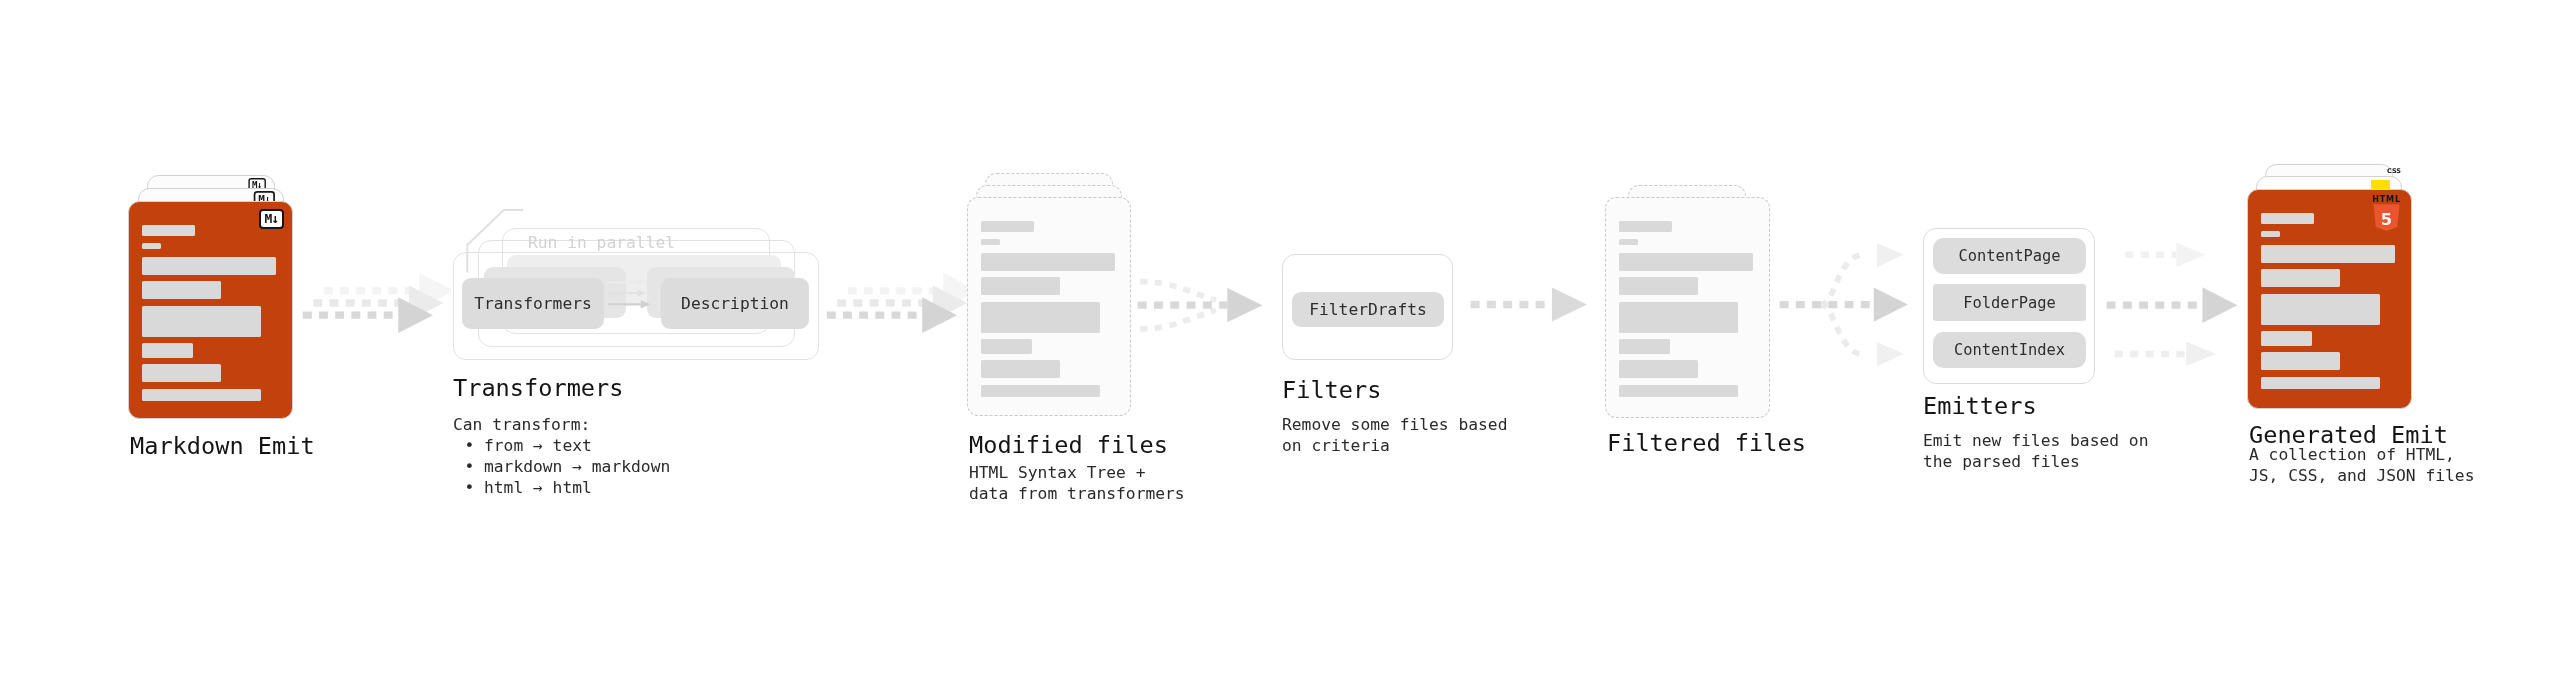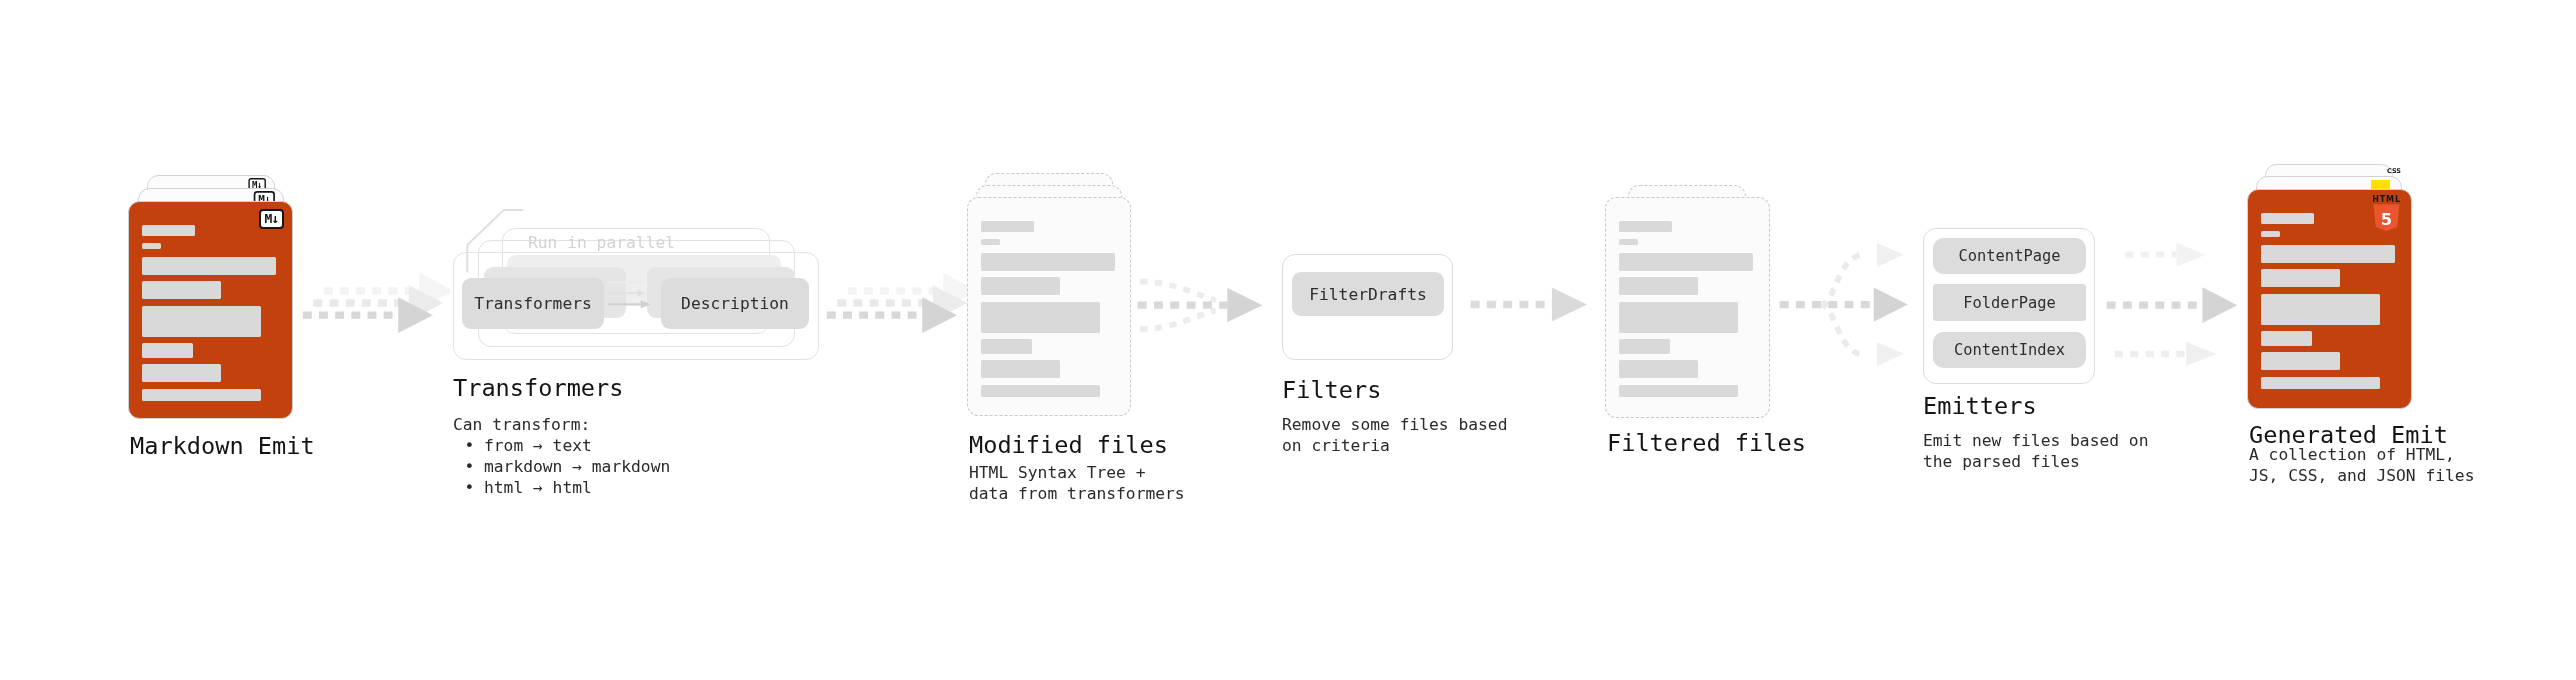--- a/index.html
+++ b/index.html
@@ -171,21 +171,21 @@
 
   <svg class="abs" style="left:1136px; top:275px;" width="137" height="62" viewBox="0 0 168 76">
     <path d="M5,8 C45,8 62,20 98,31" fill="none" stroke="#ececec" stroke-width="7" stroke-dasharray="9 9"></path>
     <path d="M5,66 C45,66 62,54 98,43" fill="none" stroke="#ececec" stroke-width="7" stroke-dasharray="9 9"></path>
     <line x1="2" y1="37" x2="112" y2="37" stroke="#d8d8d8" stroke-width="9" stroke-dasharray="11 9"></line>
     <polygon points="112,16 112,58 155,37" fill="#d4d4d4"></polygon>
   </svg>
 
   <div>
     <div class="panel panel--solid" style="left:1282px; top:254px; width:171px; height:106px;"></div>
-    <div class="chip" style="left:1292px; top:272px; width:152px; height:44px;">FilterDrafts</div>
+    <div class="chip" style="left:1292px; top:292px; width:152px; height:35px;">FilterDrafts</div>
     <div class="title" style="left:1282px; top:376px;">Filters</div>
     <div class="desc" style="left:1282px; top:414px;">
       <div>Remove some files based</div>
       <div>on criteria</div>
     </div>
   </div>
 
   <svg class="abs" style="left:1469px; top:284px;" width="122" height="41" viewBox="0 0 150 50">
     <line x1="2" y1="25" x2="102" y2="25" stroke="#dcdcdc" stroke-width="9" stroke-dasharray="11 9"></line>
     <polygon points="102,4 102,46 145,25" fill="#dadada"></polygon>

